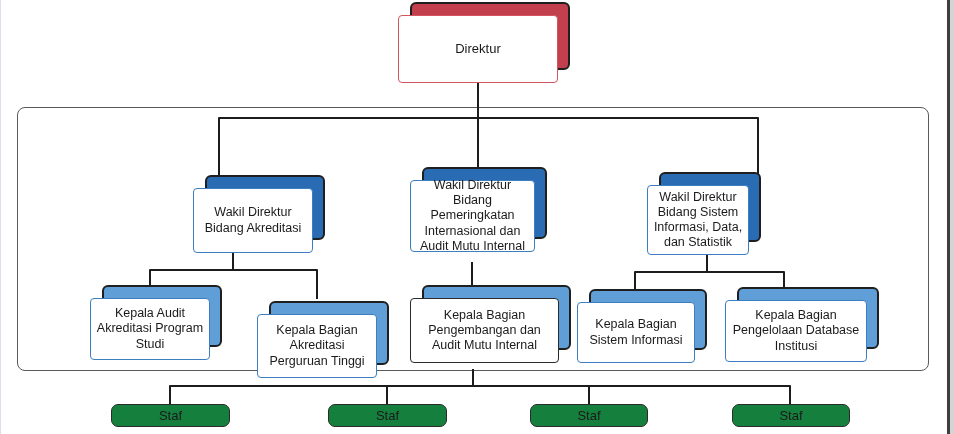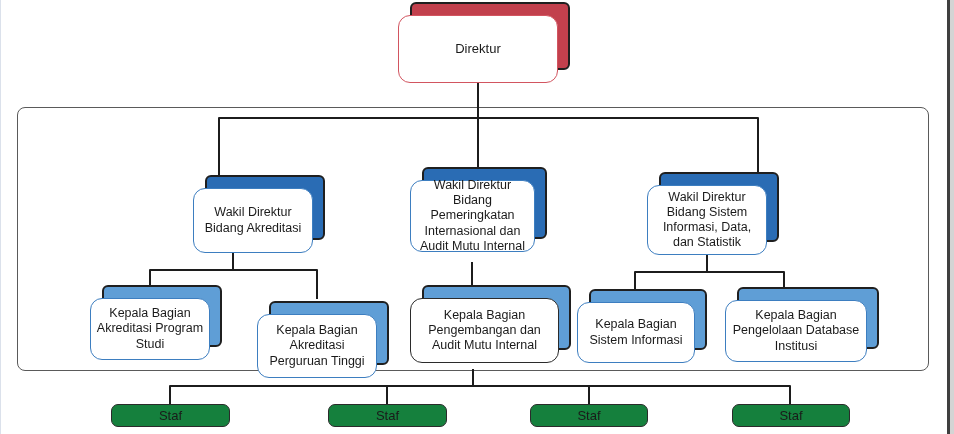--- a/index.html
+++ b/index.html
@@ -19,21 +19,21 @@
   .node{position:absolute;}
   .node .shadow{
     position:absolute;left:12px;top:-13px;width:100%;height:100%;
     border:2px solid #1f1f1f;border-radius:6px;box-sizing:border-box;
   }
   .node.red .shadow{background:var(--accent-red,#c2404d);}
   .node.darkblue .shadow{background:var(--dark-blue,#2a6cb4);}
   .node.lightblue .shadow{background:var(--light-blue,#5f9ed6);}
   .node .front{
     position:absolute;left:0;top:0;width:100%;height:100%;box-sizing:border-box;
-    background:#ffffff;border:1.6px solid var(--blue-border,#3d7ec0);border-radius:12px;
+    background:#ffffff;border:1.6px solid var(--blue-border,#3d7ec0);border-radius:4px;
     display:flex;align-items:center;justify-content:center;text-align:center;
     font-size:12.5px;line-height:1.22;padding:2px 3px;
   }
   .node.red .front{border-color:var(--accent-red-border,#d25560);font-size:13px;}
   .node .front.blackline{border-color:#2b2b2b;}
   
   .staf{
     position:absolute;height:23px;box-sizing:border-box;background:#15803d;
     border:1.8px solid #2b2b2b;border-radius:7px;
     display:flex;align-items:center;justify-content:center;
@@ -67,28 +67,28 @@
   <div class="node darkblue" style="left:173px;top:188px;width:120px;height:65px;margin-left:20px;">
     <div class="shadow"></div>
     <div class="front">Wakil Direktur Bidang Akreditasi</div>
   </div>
 
   <div class="node darkblue" style="left:410px;top:180px;width:125px;height:72px;">
     <div class="shadow"></div>
     <div class="front">Wakil Direktur Bidang Pemeringkatan Internasional dan Audit Mutu Internal</div>
   </div>
 
-  <div class="node darkblue" style="left:647px;top:185px;width:120px;height:70px;">
+  <div class="node darkblue" style="left:647px;top:185px;width:102px;height:70px;">
     <div class="shadow"></div>
     <div class="front">Wakil Direktur Bidang Sistem Informasi, Data, dan Statistik</div>
   </div>
 
   <div class="node lightblue" style="left:90px;top:298px;width:120px;height:62px;">
     <div class="shadow"></div>
-    <div class="front">Kepala Bagian Akreditasi Program Studi</div>
+    <div class="front">Kepala Audit Akreditasi Program Studi</div>
   </div>
 
   <div class="node lightblue" style="left:257px;top:314px;width:120px;height:64px;">
     <div class="shadow"></div>
     <div class="front">Kepala Bagian Akreditasi Perguruan Tinggi</div>
   </div>
 
   <div class="node lightblue" style="left:410px;top:298px;width:120px;height:65px;padding-left:29px;">
     <div class="shadow"></div>
     <div class="front blackline">Kepala Bagian Pengembangan dan Audit Mutu Internal</div>

